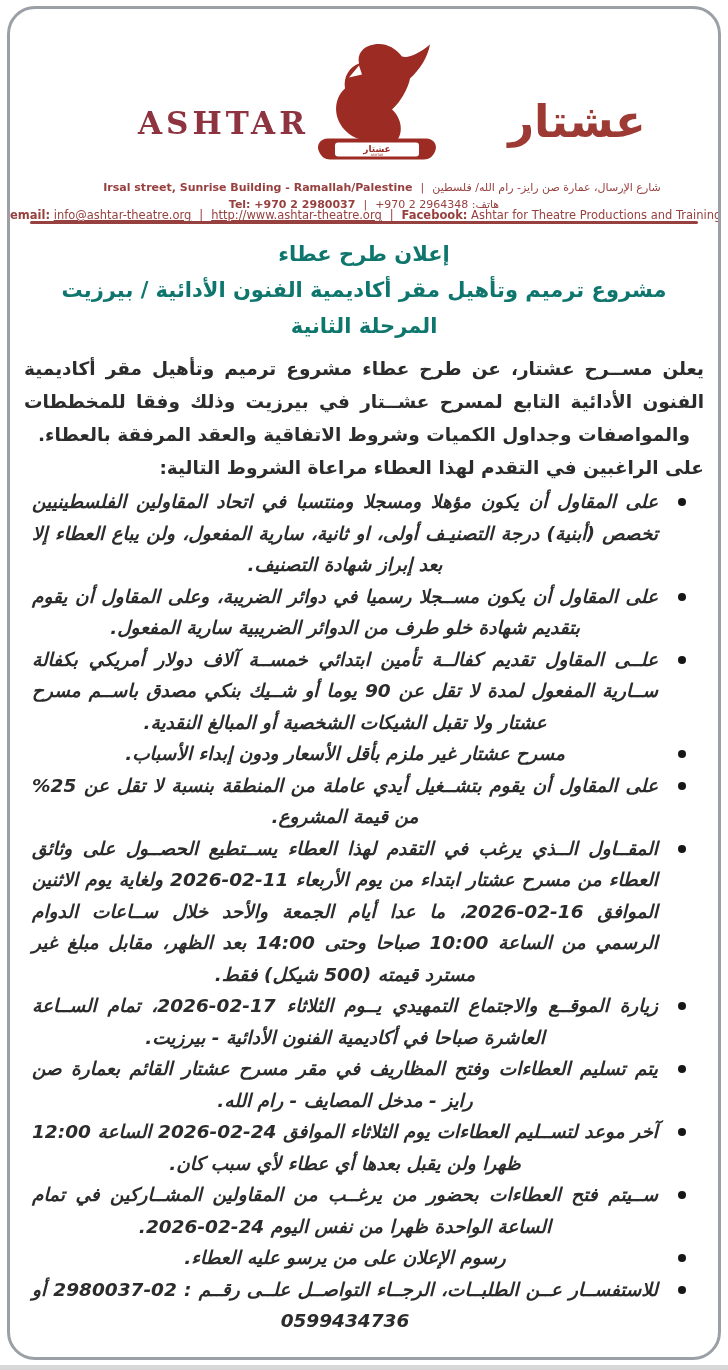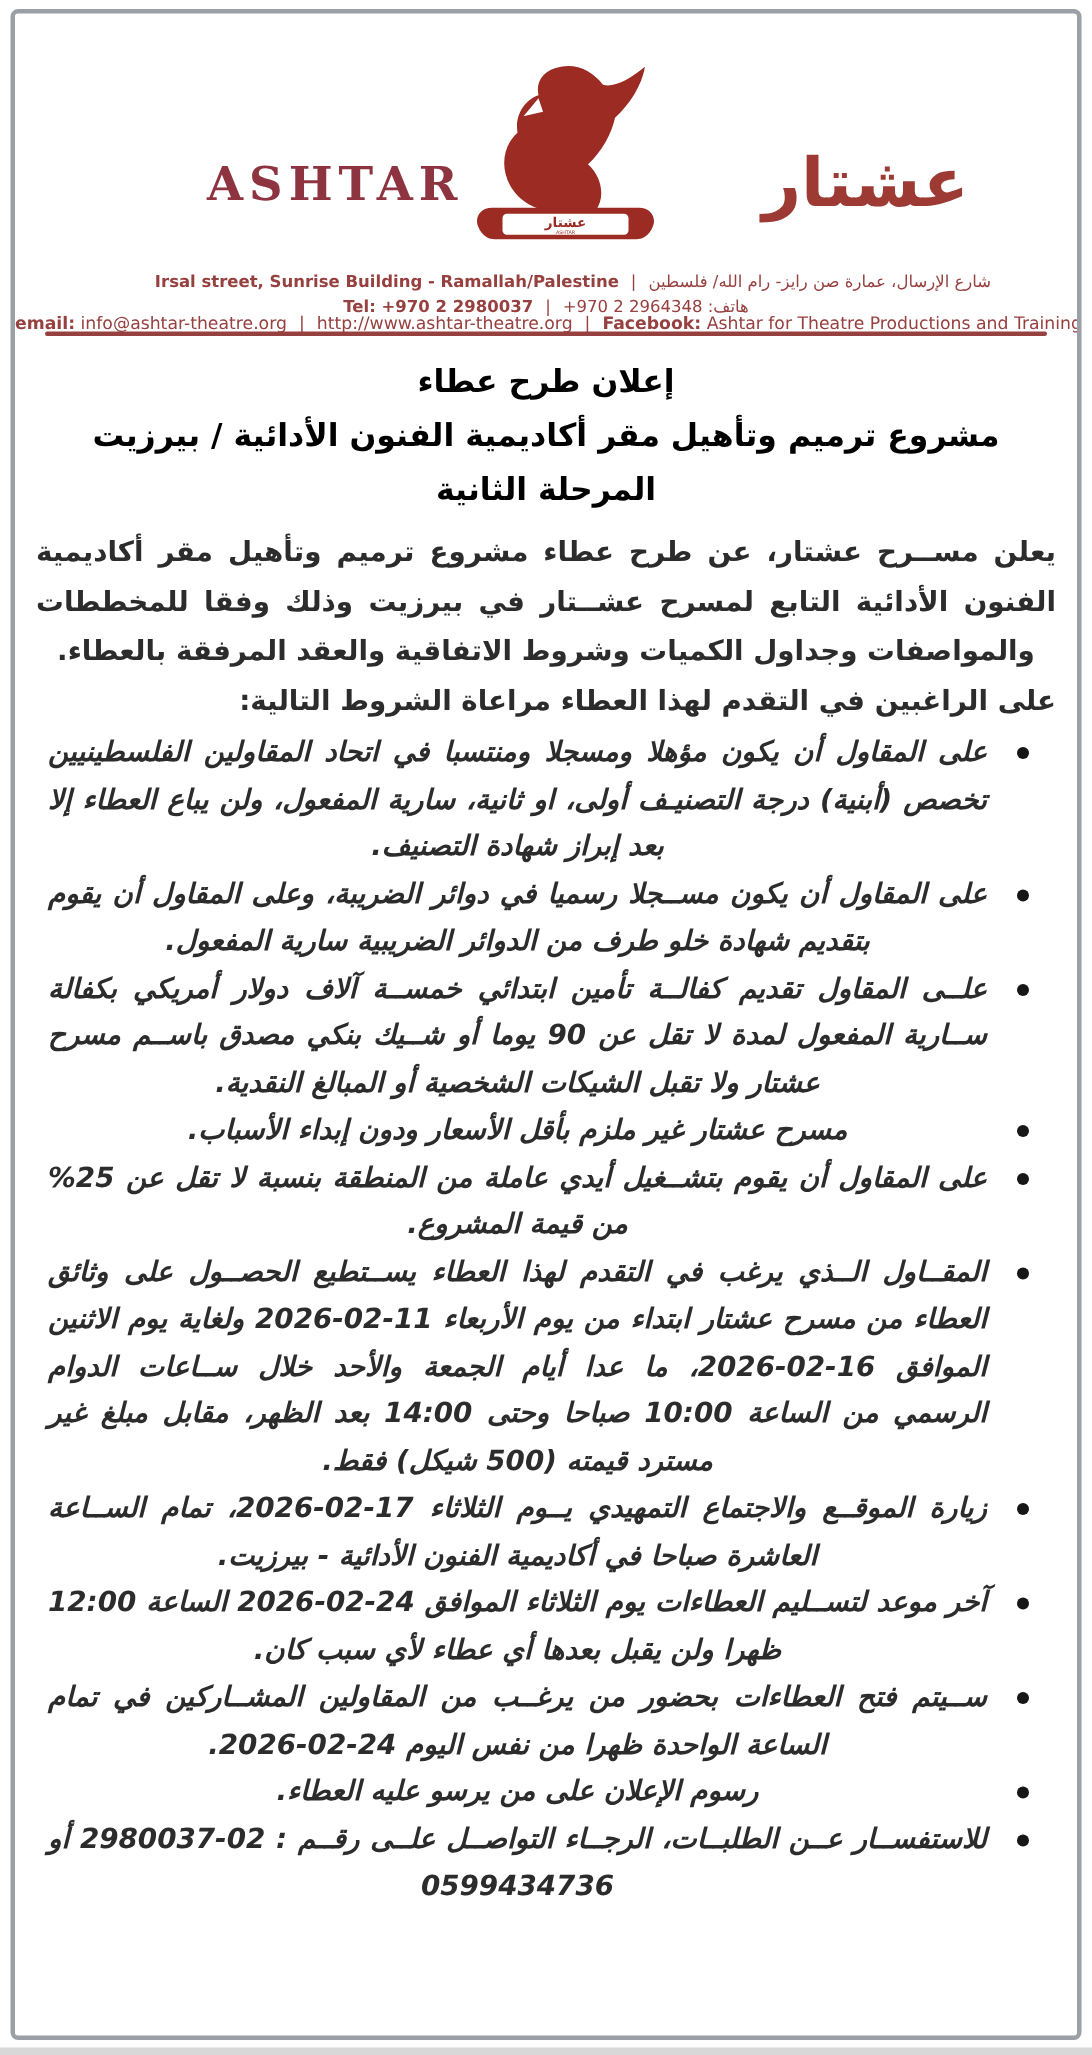--- a/index.html
+++ b/index.html
@@ -3,45 +3,45 @@
 <meta charset="utf-8">
 <style>
   html,body{margin:0;padding:0;background:#ffffff;}
   .page{
     position:relative;width:728px;height:1370px;background:#ffffff;overflow:hidden;
     font-family:"DejaVu Sans",sans-serif;color:#282828;
   }
   .scan-edge{position:absolute;left:0;right:0;bottom:0;height:5px;background:#d8d8d8;}
   .sheet{
     position:absolute;left:7px;top:6px;right:7px;bottom:10px;
-    border:3.5px solid #9aa0a6;border-radius:5px;background:#fff;overflow:hidden;
+    border:3.5px solid #9aa0a6;border-radius:28px;background:#fff;overflow:hidden;
   }
   
   .header{position:relative;height:212px;}
   .logo-latin{
     position:absolute;left:128px;top:96px;
     font-family:"DejaVu Serif",serif;font-weight:bold;font-size:31px;letter-spacing:4px;
     color:#8e3340;
   }
   .logo-figure{position:absolute;left:292px;top:28px;width:150px;height:138px;}
   .logo-arabic{
     position:absolute;right:16px;top:86px;width:250px;text-align:center;
     font-weight:bold;font-size:45px;color:#9c3a33;direction:rtl;
   }
   .contact{position:absolute;left:0;right:0;text-align:center;color:#96403f;font-size:11px;white-space:nowrap;}
   .contact .sep{margin:0 8px;color:#96403f;}
   .contact b{font-weight:bold;}
   .c1{top:172px;margin-left:36px;}
   .c2{top:189px;}
   .c3{top:199px;font-size:11.5px;}
-  .u{}
+  .u{text-decoration:underline;}
   .rule{margin:0 20px;height:3px;background:#96403f;border-radius:2px;}
   
   .title-block{margin-top:12px;text-align:center;direction:rtl;}
-  .title-line{font-weight:bold;font-size:21px;line-height:36px;color:#000000;}
+  .title-line{font-weight:bold;font-size:21px;line-height:36px;color:#0f766e;}
   
   .intro{margin:8px 14px 0 14px;direction:rtl;font-weight:bold;font-size:18.5px;line-height:33px;color:#2c2c2c;}
   .intro-p{text-align:justify;text-align-last:center;margin:0;}
   .intro-h{text-align:right;margin:0;}
   
   .conds{margin:2px 18px 0 18px;padding:0;list-style:none;direction:rtl;}
   .conds li{
     position:relative;padding:0 42px 0 4px;margin:0;
     font-weight:bold;font-size:18.5px;line-height:31.5px;color:#2c2c2c;
     text-align:justify;text-align-last:center;font-style:italic;
@@ -100,20 +100,21 @@
     </div>
 
     <ul class="conds">
       <li>على المقاول أن يكون مؤهلا ومسجلا ومنتسبا في اتحاد المقاولين الفلسطينيين تخصص (أبنية) درجة التصنيـف أولى، او ثانية، سارية المفعول، ولن يباع العطاء إلا بعد إبراز شهادة التصنيف.</li>
       <li>على المقاول أن يكون مســجلا رسميا في دوائر الضريبة، وعلى المقاول أن يقوم بتقديم شهادة خلو طرف من الدوائر الضريبية سارية المفعول.</li>
       <li>علــى المقاول تقديم كفالــة تأمين ابتدائي خمســة آلاف دولار أمريكي بكفالة ســارية المفعول لمدة لا تقل عن 90 يوما أو شــيك بنكي مصدق باســم مسرح عشتار ولا تقبل الشيكات الشخصية أو المبالغ النقدية.</li>
       <li>مسرح عشتار غير ملزم بأقل الأسعار ودون إبداء الأسباب.</li>
       <li>على المقاول أن يقوم بتشــغيل أيدي عاملة من المنطقة بنسبة لا تقل عن 25% من قيمة المشروع.</li>
       <li>المقــاول الــذي يرغب في التقدم لهذا العطاء يســتطيع الحصــول على وثائق العطاء من مسرح عشتار ابتداء من يوم الأربعاء 11-02-2026 ولغاية يوم الاثنين الموافق 16-02-2026، ما عدا أيام الجمعة والأحد خلال ســاعات الدوام الرسمي من الساعة 10:00 صباحا وحتى 14:00 بعد الظهر، مقابل مبلغ غير مسترد قيمته (500 شيكل) فقط.</li>
       <li>زيارة الموقــع والاجتماع التمهيدي يــوم الثلاثاء 17-02-2026، تمام الســاعة العاشرة صباحا في أكاديمية الفنون الأدائية - بيرزيت.</li>
+      <li>يتم تسليم العطاءات وفتح المظاريف في مقر مسرح عشتار القائم بعمارة صن رايز - مدخل المصايف - رام الله.</li>
       <li>آخر موعد لتســليم العطاءات يوم الثلاثاء الموافق 24-02-2026 الساعة 12:00 ظهرا ولن يقبل بعدها أي عطاء لأي سبب كان.</li>
       <li>ســيتم فتح العطاءات بحضور من يرغــب من المقاولين المشــاركين في تمام الساعة الواحدة ظهرا من نفس اليوم 24-02-2026.</li>
       <li>رسوم الإعلان على من يرسو عليه العطاء.</li>
       <li>للاستفســار عــن الطلبــات، الرجــاء التواصــل علــى رقــم : 02-2980037 أو 0599434736</li>
     </ul>
 
   </div>
   <div class="scan-edge"></div>
 </div>
 

